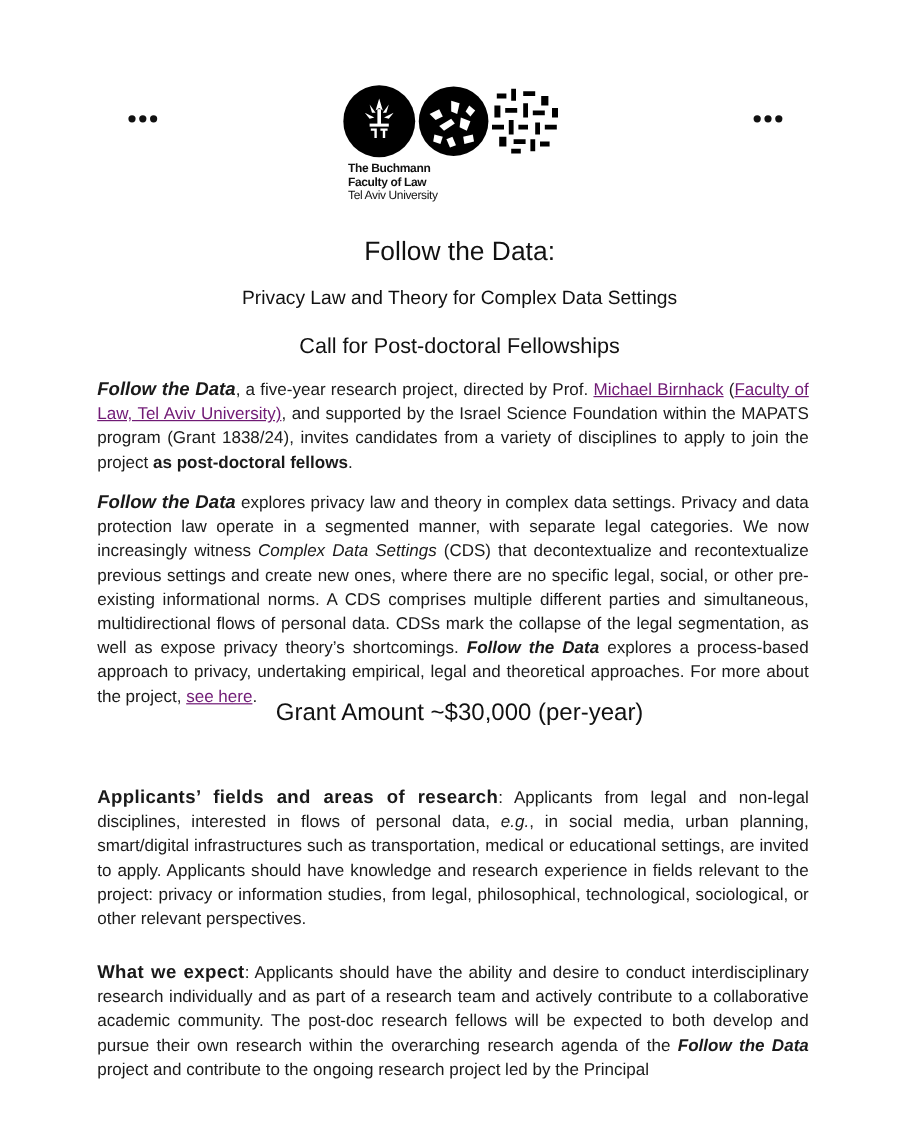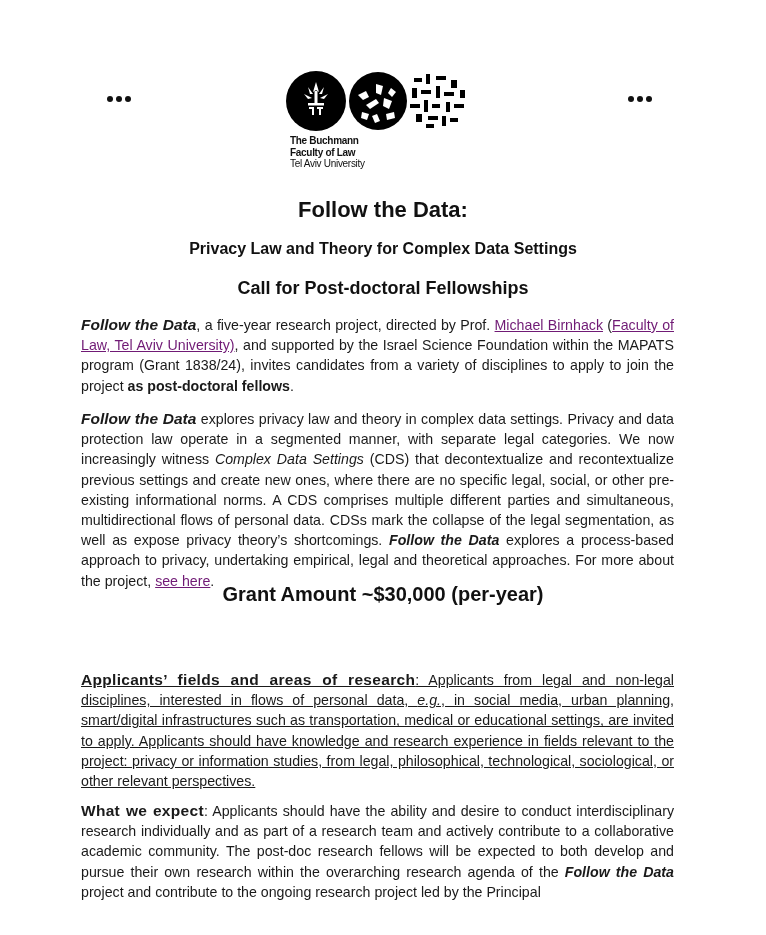--- a/index.html
+++ b/index.html
@@ -22,33 +22,33 @@
     position: absolute; left: 4px; top: 52px; font-size: 10px; line-height: 11.5px; color: #111;
     font-family: "Liberation Sans", sans-serif; letter-spacing: -0.3px; margin-top: 13px;
   }
   .logo .caption-en .b { font-weight: bold; }
   .logo .caption-he {
     position: absolute; right: 12px; top: 70px; font-size: 10px; line-height: 11.5px; color: #111;
     direction: rtl; text-align: right; font-weight: bold; font-family: "DejaVu Sans", sans-serif;
     letter-spacing: -0.4px;
   }
 
-  .center { position: absolute; left: 0; width: 766px; text-align: center; font-weight: bold; }
+  .center { position: absolute; left: 0; width: 766px; text-align: center; font-weight: normal; }
   #title { top: 197px; font-size: 22px; }
   #subtitle { top: 240px; font-size: 16px; }
   #call { top: 278px; font-size: 18px; }
   #grant { top: 583px; font-size: 20px; }
 
   .para {
     position: absolute; left: 81px; width: 593px; font-size: 14.2px; line-height: 20.2px;
     text-align: justify; color: #1a1a1a;
   }
   #p1 { top: 315px; }
   #p2 { top: 409px; }
-  #p3 { top: 670px; text-decoration: underline; }
+  #p3 { top: 655px; }
   #p4 { top: 801px; }
   .lead-bi { font-weight: bold; font-style: italic; font-size: 15.5px; }
   .lead-b { font-weight: bold; font-size: 15.5px; letter-spacing: 0.3px; }
   .bi { font-weight: bold; font-style: italic; }
   .b { font-weight: bold; }
   .i { font-style: italic; }
   a.link { color: #701a75; text-decoration: underline; }
 </style>
 </head>
 <body>

